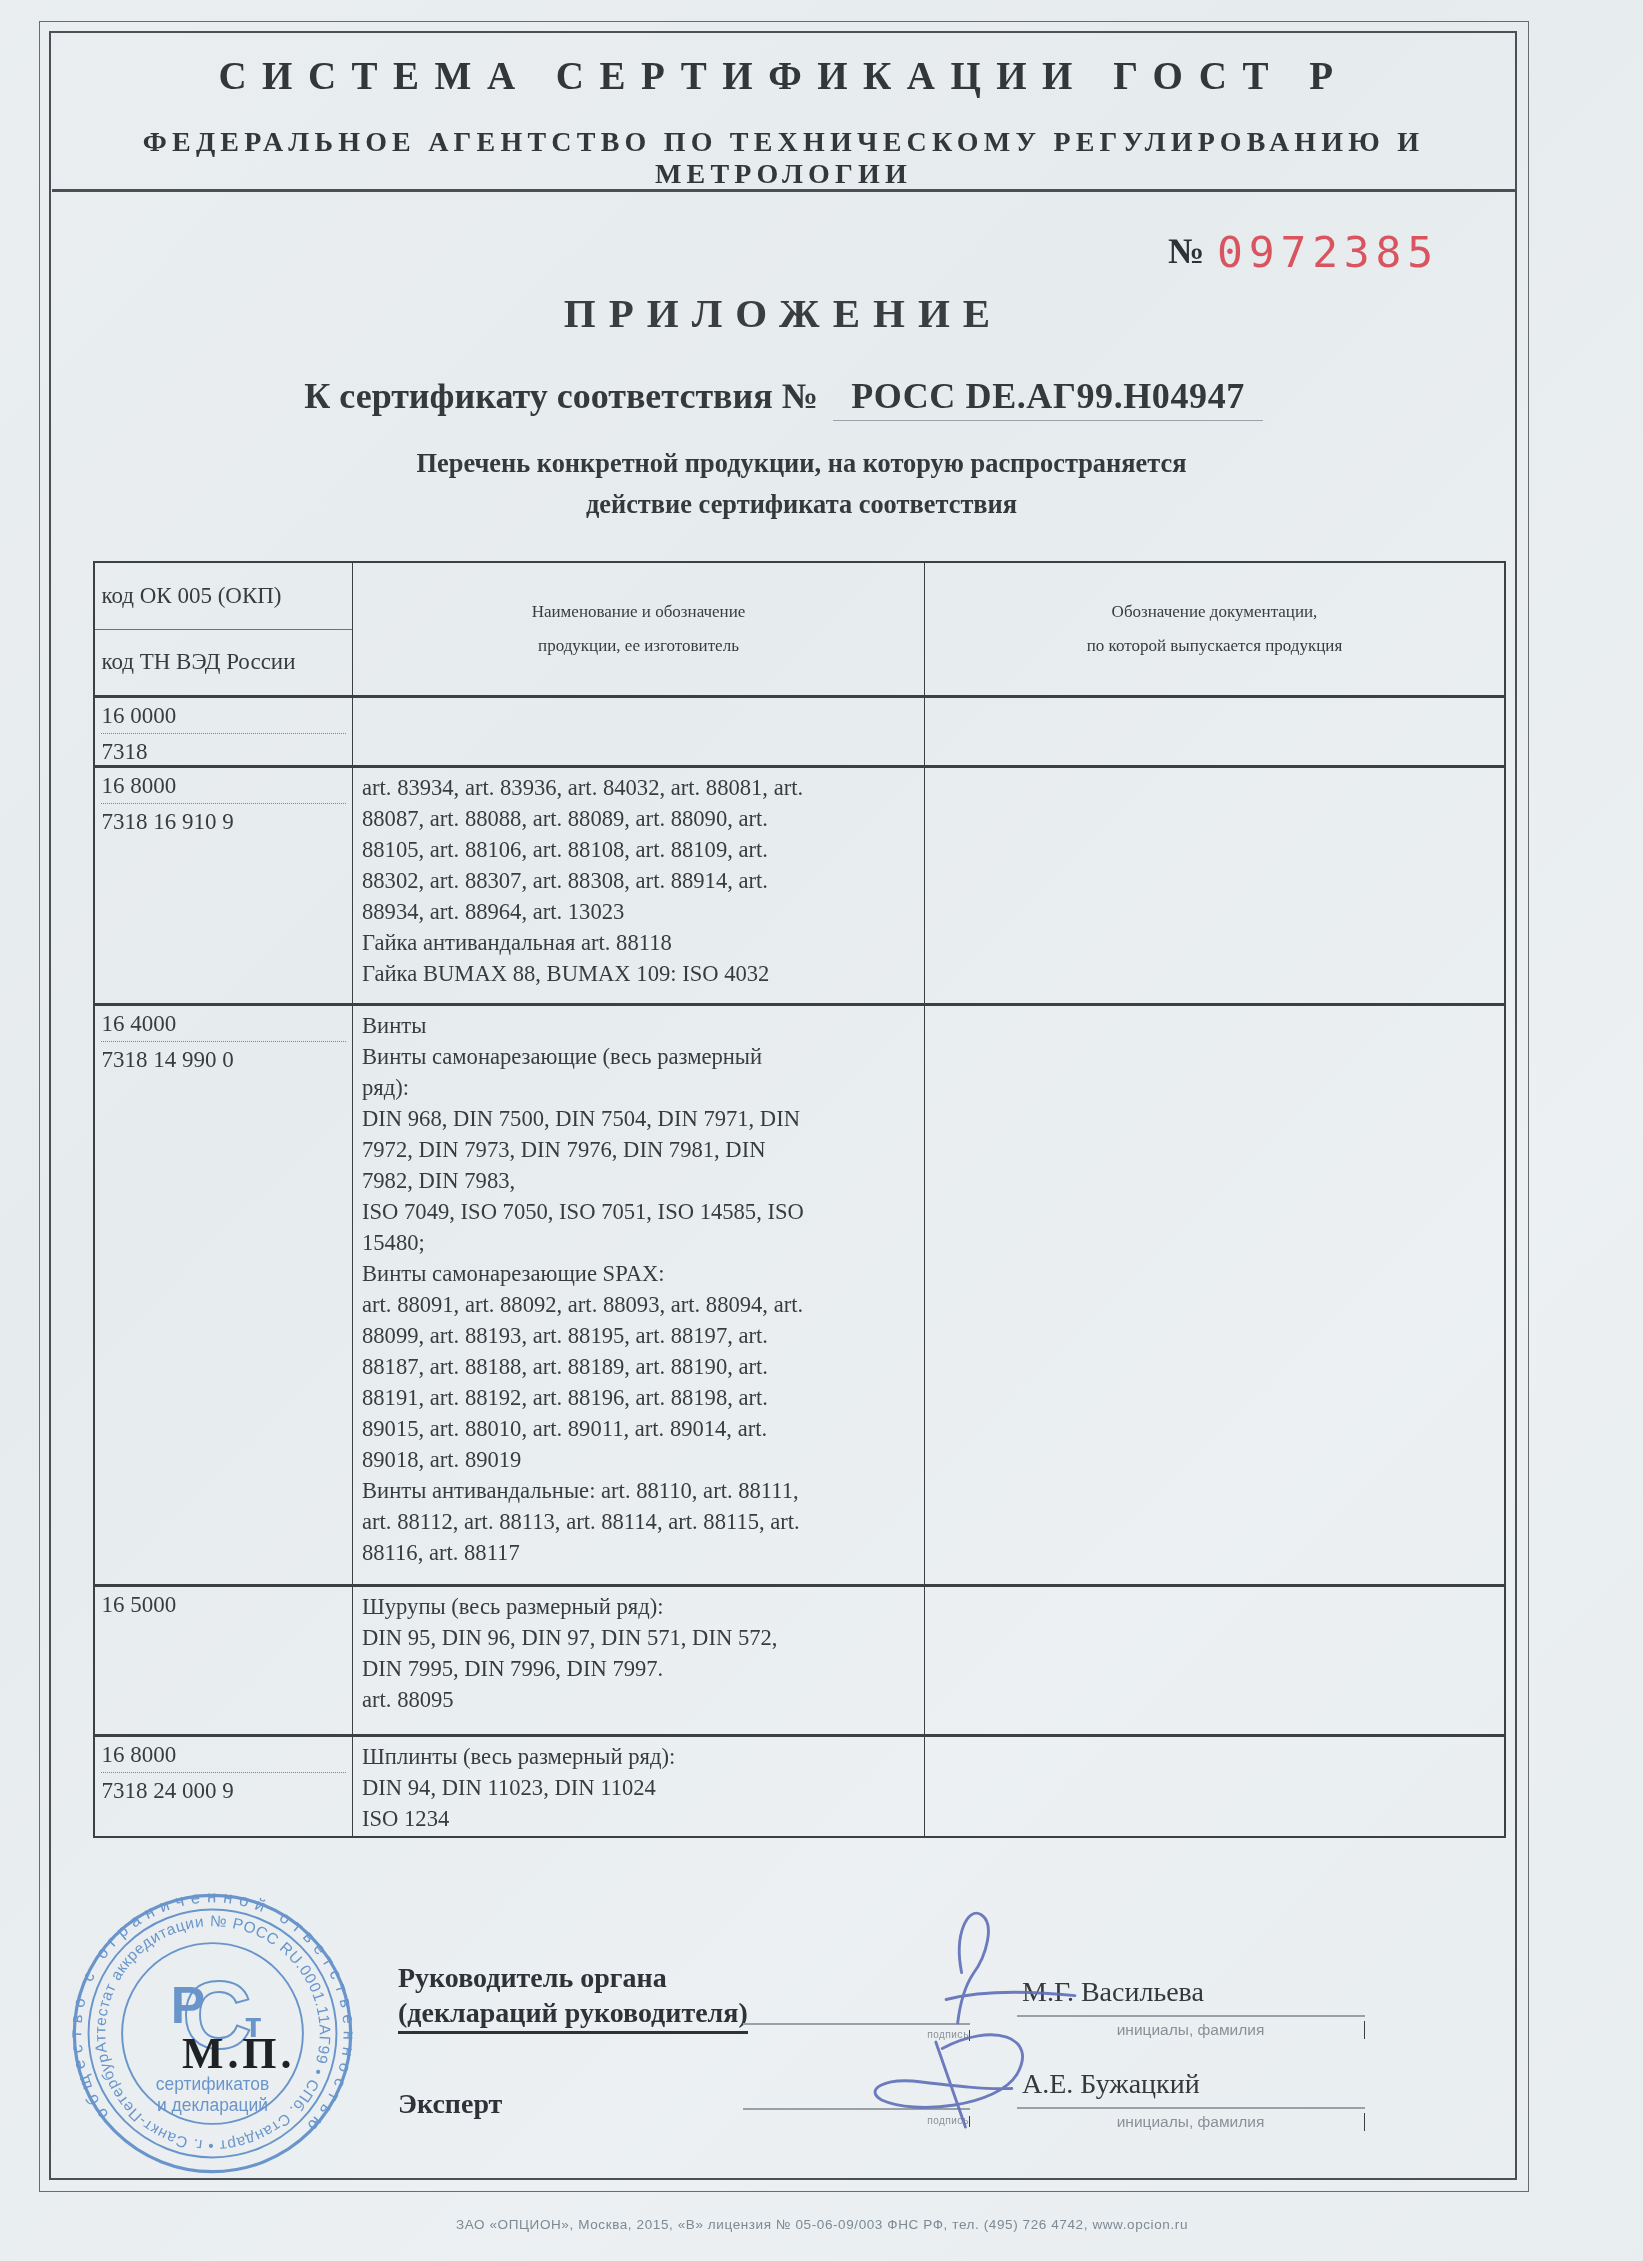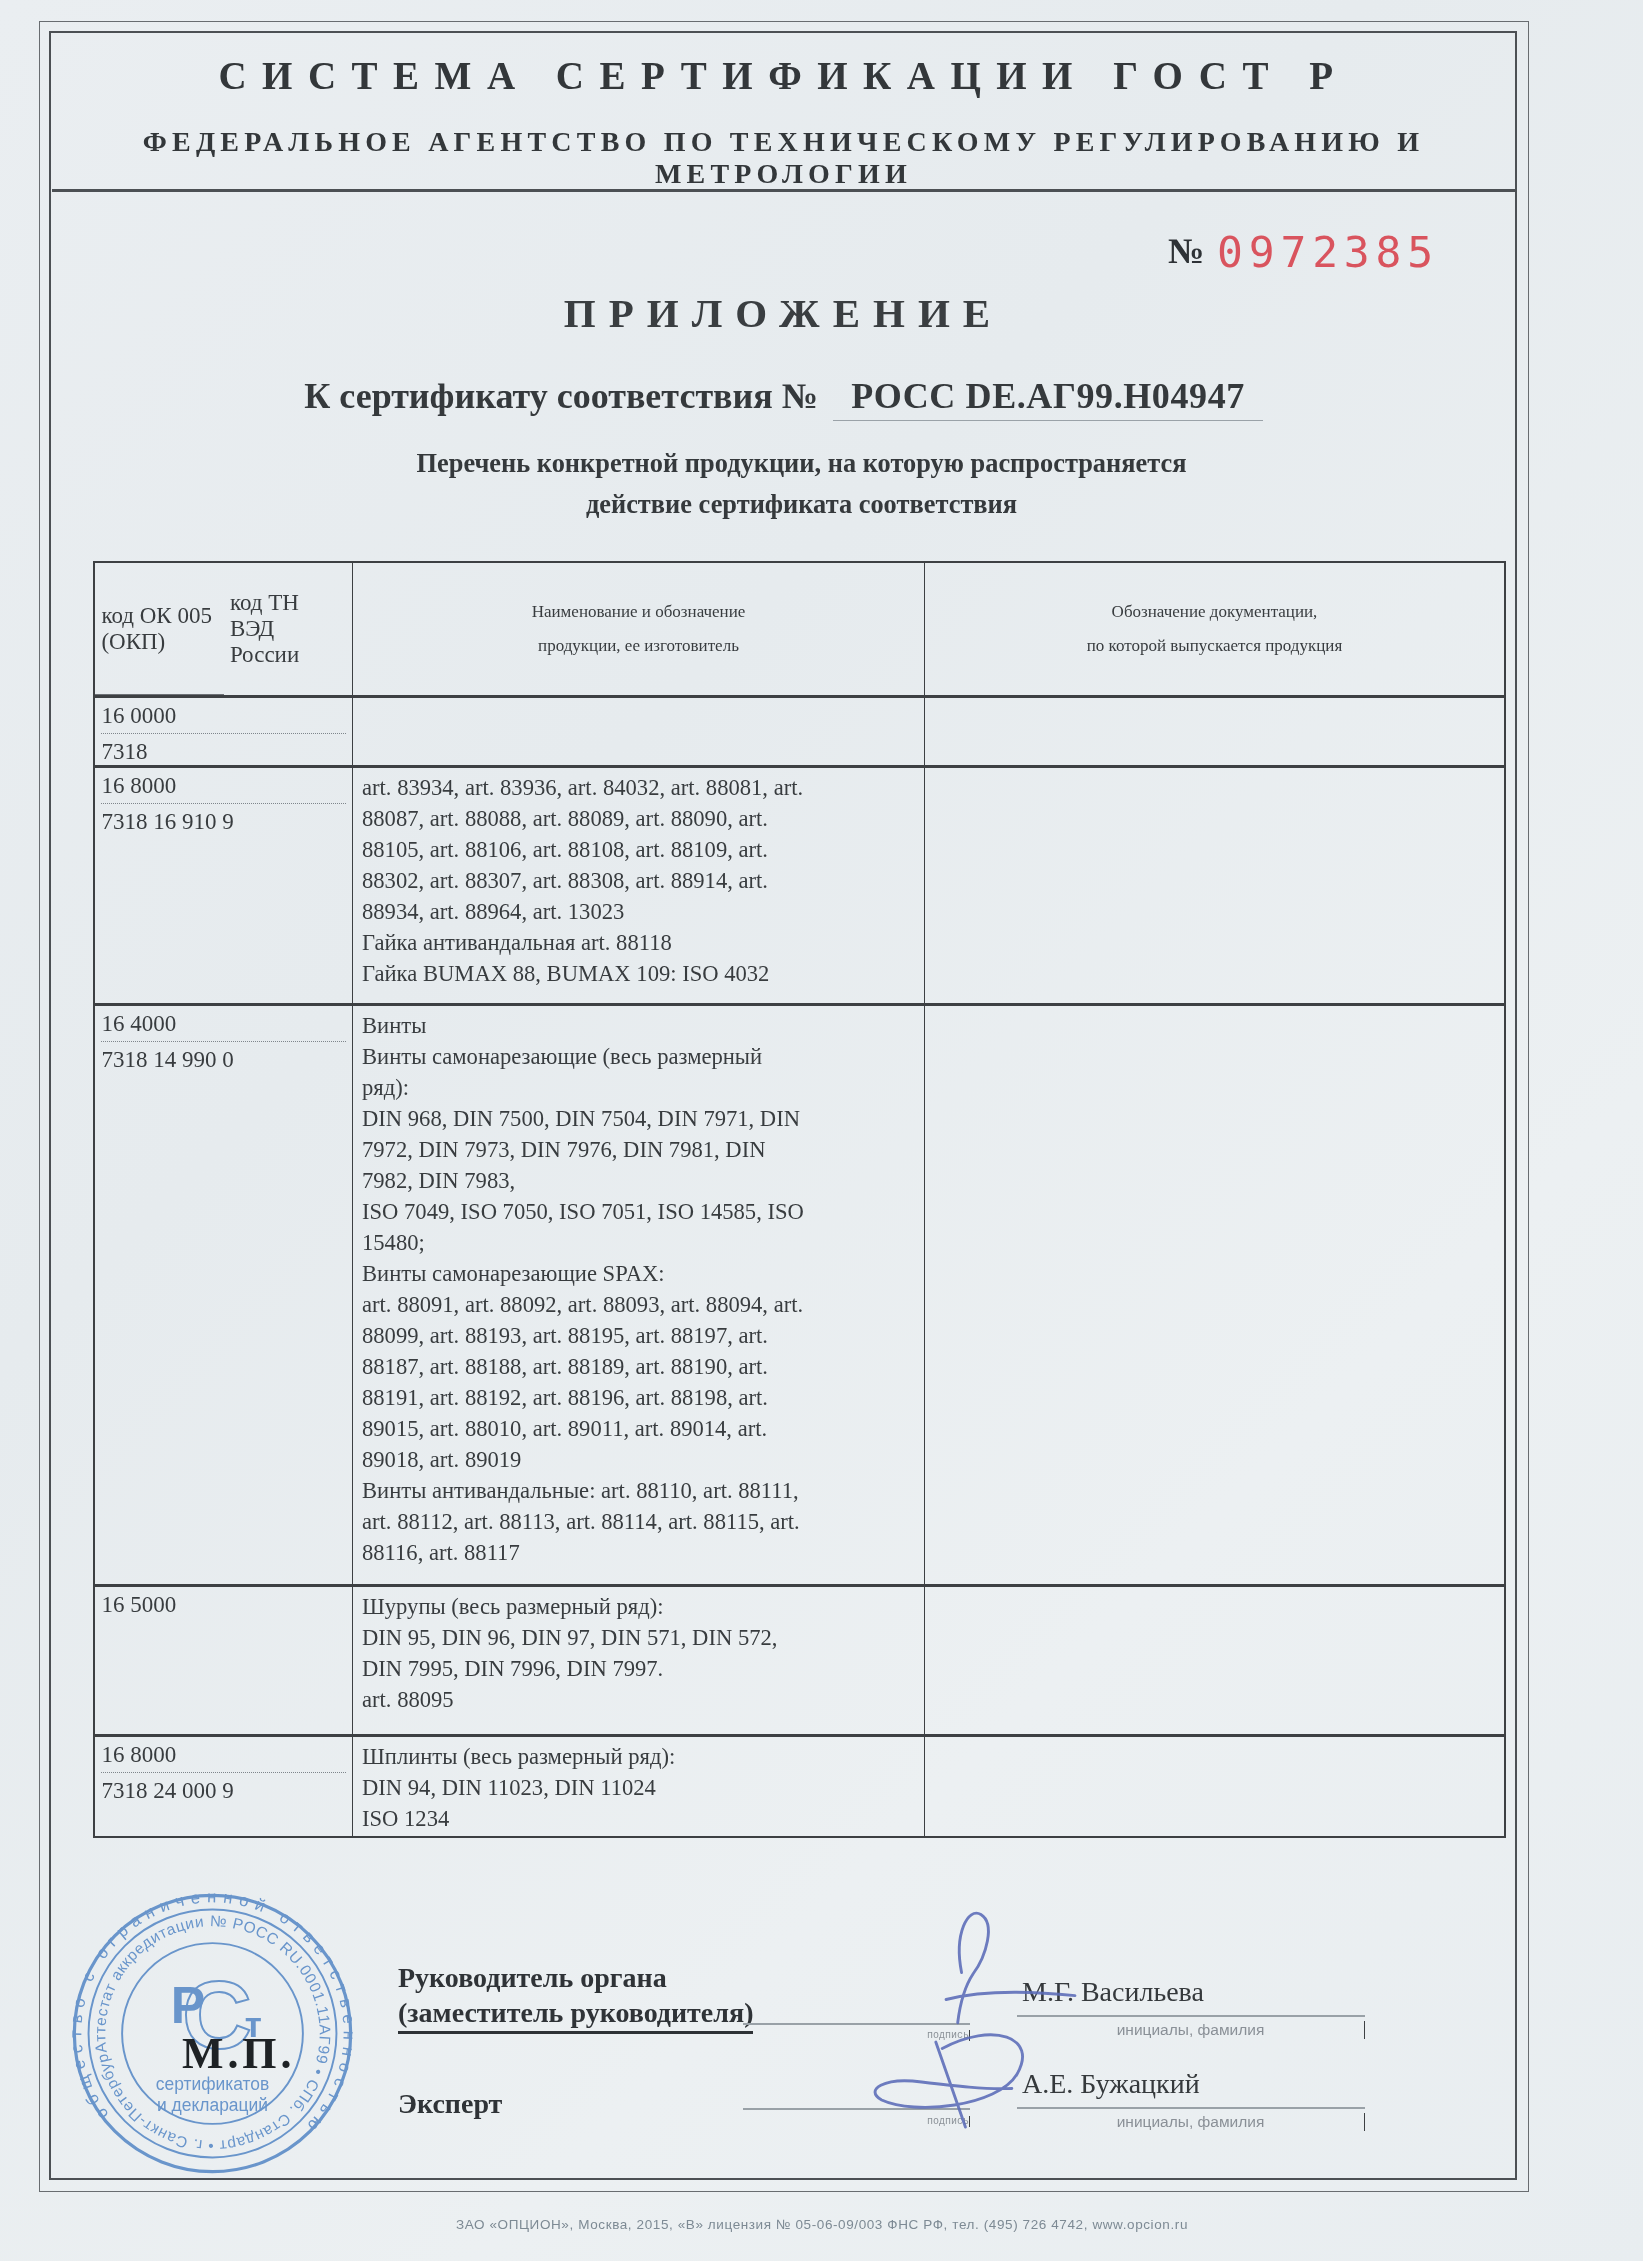--- a/index.html
+++ b/index.html
@@ -35,21 +35,21 @@
   .subtitle { position:absolute; left:52px; top:443px; width:1463px; text-align:center;
     font-size:26.4px; font-weight:bold; line-height:41px; color:#35393c;padding-left:36px; }
 
   .tbl { position:absolute; left:93px; top:561px; width:1413px; border:2.6px solid #3d4043; }
   .trow { display:flex; border-bottom:3.2px solid #3d4043; }
   .trow:last-child { border-bottom:none; }
   .c1 { width:258px; border-right:1.9px solid #3d4043; }
   .c2 { width:572px; border-right:1.9px solid #3d4043; }
   .c3 { flex:1; }
   .thead { height:135px; }
-  .thead .c1 { display:flex; flex-direction:row; font-size:23px; }
+  .thead .c1 { display:flex; flex-direction:column; font-size:23px; }
   .thead .c1 .half { flex:1; display:flex; align-items:center; padding:3.9px 6.4px; }
   .thead .c1 .half:first-child { border-bottom:1.3px solid #6d7176; }
   .thead .c2, .thead .c3 { display:flex; align-items:center; justify-content:center;
     text-align:center; font-size:17px; line-height:34px; white-space:pre-line; }
   .codes { padding:2.6px 6.4px; font-size:23px; line-height:29px; }
   .code-top { display:block; padding-bottom:3.9px; }
   .with-sep .code-top { border-bottom:1.9px dotted #7f868c; margin-bottom:2.6px; }
   .prod { padding:3.9px 3.9px 3.9px 9px; font-size:22.6px; line-height:31px; white-space:pre-line; }
   .r1 { height:70px; } .r2 { height:238px; } .r3 { height:581px; }
   .r4 { height:150px; } .r5 { height:99px; }
@@ -213,21 +213,21 @@
     <text x="237" y="252" text-anchor="middle" fill="none" stroke="#4d82c3" stroke-width="3" font-family="Liberation Sans, sans-serif" font-size="150" font-weight="bold">С</text>
     <text x="293" y="235" text-anchor="middle" fill="#4d82c3" font-family="Liberation Sans, sans-serif" font-size="54" font-weight="bold">т</text>
     <text x="230" y="318" text-anchor="middle" fill="#4d82c3" font-family="Liberation Sans, sans-serif" font-size="27">сертификатов</text>
     <text x="230" y="350" text-anchor="middle" fill="#4d82c3" font-family="Liberation Sans, sans-serif" font-size="27">и деклараций</text>
   </svg>
 
   <div class="mp">М.П.</div>
 
   <div class="role1">
     <span>Руководитель органа</span><br>
-    <span class="u">(заместитель руководителя)</span>
+    <span class="u">(деклараций руководителя)</span>
   </div>
   <div class="role2">Эксперт</div>
 
   <div class="sig-line l1"></div>
   <div class="sig-caption c1">подпись</div>
   <div class="sig-line l2"></div>
   <div class="sig-caption c2">подпись</div>
 
   <div class="name n1">М.Г. Васильева</div>
   <div class="name-line l1"></div>

